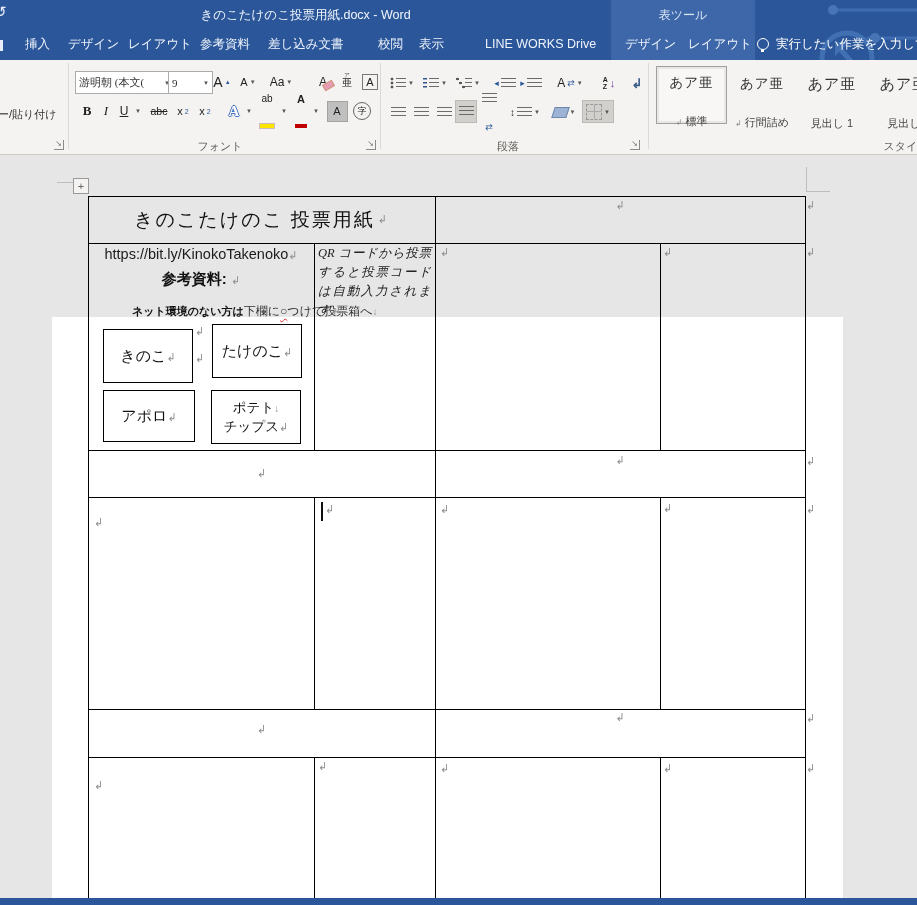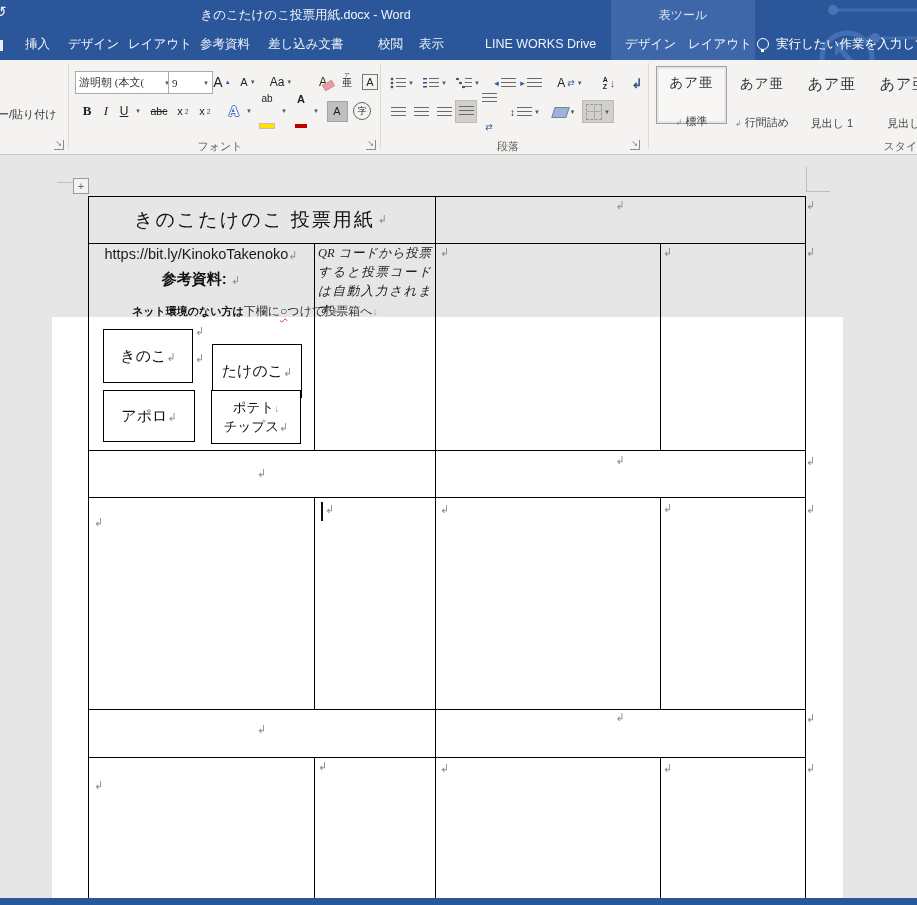--- a/index.html
+++ b/index.html
@@ -362,21 +362,21 @@
   <span class="mk" style="left:806px;top:200px">↲</span>
 
   <div class="urlline"><span>https://bit.ly/KinokoTakenoko</span><span class="mk" style="position:static">↲</span></div>
   <div class="codeline"><span>参考資料:</span> <span class="mk" style="position:static;font-weight:normal">↲</span></div>
   <div class="noteline">
     <span class="noteb">ネット環境のない方は</span><span class="notes">下欄に</span><span class="notes wavy">○</span><span class="notes">つけて投票箱へ</span><span class="mk" style="position:static;font-size:10px">↓</span>
   </div>
   <div class="obox" style="left:103px;top:329px;width:88px;height:52px">
     <div><span class="olabel">きのこ</span><span class="mk" style="position:static">↲</span></div>
   </div>
-  <div class="obox" style="left:212px;top:344px;width:88px;height:52px">
+  <div class="obox" style="left:212px;top:324px;width:88px;height:52px">
     <div><span class="olabel">たけのこ</span><span class="mk" style="position:static">↲</span></div>
   </div>
   <div class="obox" style="left:103px;top:390px;width:90px;height:50px">
     <div><span class="olabel">アポロ</span><span class="mk" style="position:static">↲</span></div>
   </div>
   <div class="obox" style="left:211px;top:390px;width:88px;height:52px">
     <div class="olabel small"><span>ポテト</span><span class="mk" style="position:static;font-size:10px">↓</span></div>
     <div class="olabel small"><span>チップス</span><span class="mk" style="position:static">↲</span></div>
   </div>
   <span class="mk" style="left:195px;top:326px">↲</span>

